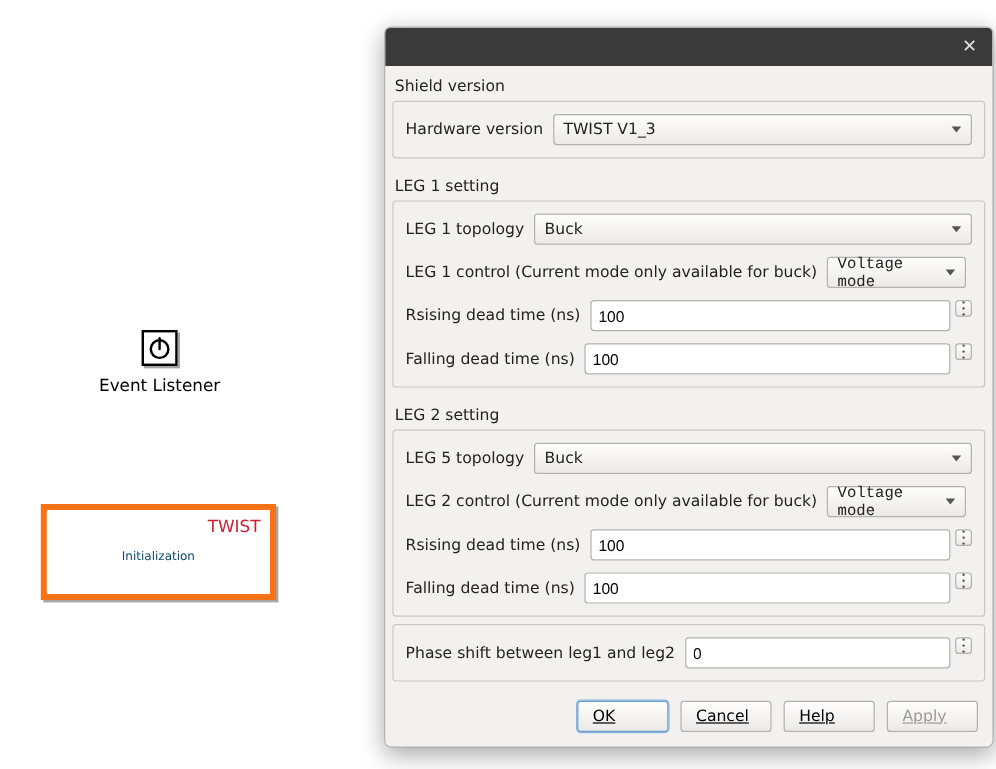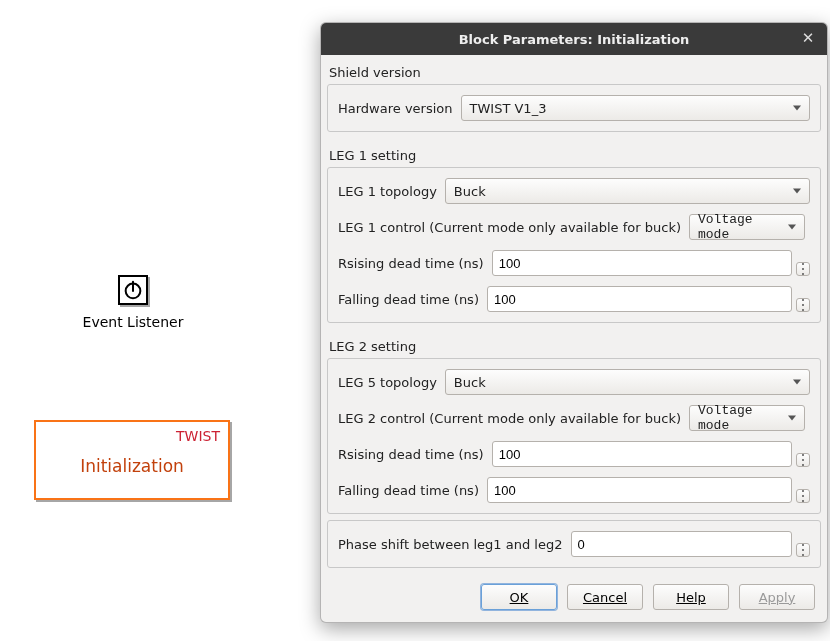--- a/index.html
+++ b/index.html
@@ -40,36 +40,36 @@
     width: 166px;
     text-align: center;
     font-size: 14px;
     color: #000;
   }
 
   .init-block {
     position: absolute;
     left: 34px; top: 420px;
     width: 196px; height: 80px;
-    border: 2px solid #f97316;
+    border: 5px solid #f97316;
     background: #fff;
     box-shadow: 2px 2px 0 rgba(0,0,0,0.35);
   }
   .init-block .cat {
     position: absolute;
     right: 8px; top: 6px;
     color: #c23;
     font-size: 14px;
   }
   .init-block .title {
     position: absolute;
     left: 0; right: 0; top: 34px;
     text-align: center;
-    color: #c2410c;
-    font-size: 17px;
+    color: #0c4a6e;
+    font-size: 10px;
   }
 
   
   .dialog {
     position: absolute;
     left: 320px; top: 22px;
     width: 508px;
     background: #f2f1f0;
     border: 1px solid rgba(0,0,0,0.25);
     border-radius: 6px;
@@ -144,21 +144,21 @@
     transform: translateY(-50%);
     width: 0; height: 0;
     border-left: 4px solid transparent;
     border-right: 4px solid transparent;
     border-top: 5px solid #555;
   }
   .input-wrap {
     flex: 1;
     display: flex;
     gap: 4px;
-    align-items: flex-end;
+    align-items: flex-start;
   }
   .text-input {
     flex: 1;
     height: 26px;
     background: #fff;
     border: 1px solid #b5b1ac;
     border-radius: 3px;
     padding: 0 6px;
     font-size: 13px;
   }
@@ -186,21 +186,21 @@
     padding: 10px 12px 12px 12px;
   }
   .btn {
     min-width: 76px;
     height: 26px;
     background: linear-gradient(#fdfdfd,#eceae7);
     border: 1px solid #b5b1ac;
     border-radius: 3px;
     display: flex;
     align-items: center;
-    justify-content: center;
+    justify-content: flex-start;
     font-size: 13px;
     padding: 0 12px;
     cursor: pointer;
   }
   .btn.default {
     border: 1px solid #6aa0d8;
     box-shadow: 0 0 0 1px rgba(80,140,210,0.6);
   }
   .btn.disabled {
     color: #9a9a9a;
@@ -221,21 +221,20 @@
   <div class="event-listener-label">Event Listener</div>
 
   <div class="init-block">
     <div class="cat">TWIST</div>
     <div class="title">Initialization</div>
   </div>
 </div>
 
 <div class="dialog">
   <div class="titlebar">
-    <span>Block Parameters: Initialization</span>
     <div class="close">
       <span>✕</span>
     </div>
   </div>
 
   <div class="dialog-body">
 
     <div class="section-label">Shield version</div>
     <div class="section-box">
       <div class="row">

